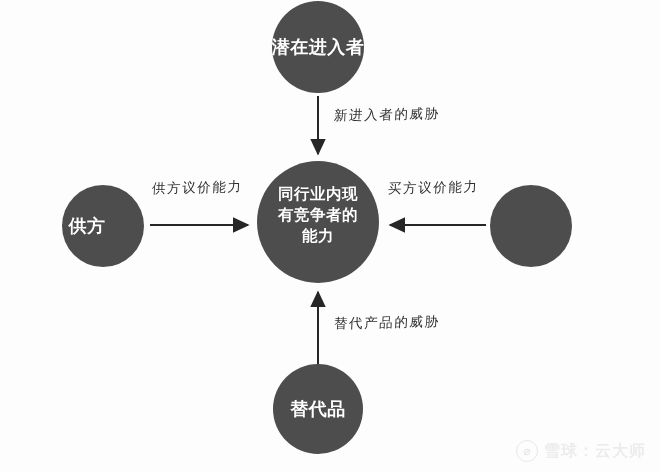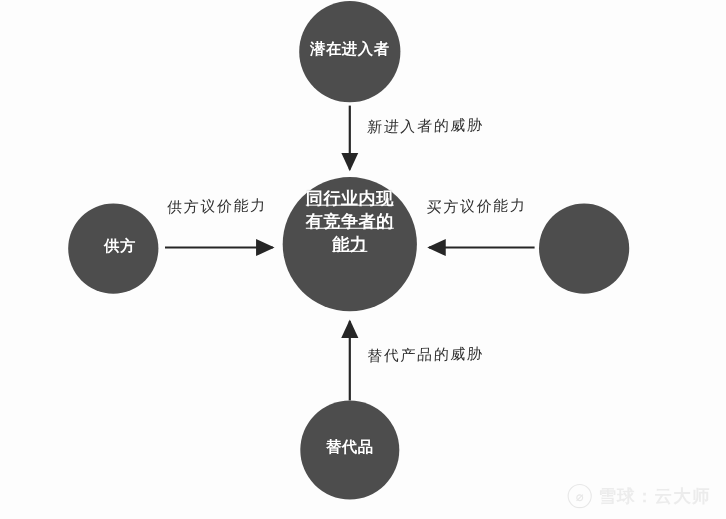--- a/index.html
+++ b/index.html
@@ -35,21 +35,21 @@
     letter-spacing: 0.5px;
     white-space: pre-line;
     pointer-events: none;
     text-shadow: 0 0 1px rgba(0,0,0,0.35);
   }
   .node-label.center {
     font-size: 15.5px;
     line-height: 1.35;
   }
   .node-label.outer {
-    font-size: 14px;
+    font-size: 18px;
     text-align: center;
   }
   .edge-label {
     position: absolute;
     color: #2e2e2e;
     font-size: 13.5px;
     font-family: "DejaVu Sans", "Liberation Sans", sans-serif;
     letter-spacing: 1.6px;
     white-space: nowrap;
     pointer-events: none;
@@ -106,23 +106,23 @@
 
     <line x1="150" y1="225" x2="248" y2="225" stroke="#262626" stroke-width="2" marker-end="url(#arrowhead)"></line>
 
     <line x1="486" y1="225" x2="390" y2="225" stroke="#262626" stroke-width="2" marker-end="url(#arrowhead)"></line>
 
     <line x1="318" y1="364" x2="318" y2="292" stroke="#262626" stroke-width="2" marker-end="url(#arrowhead)"></line>
   </svg>
 
   <div class="node-label outer" style="left:248px; top:36px; width:140px;">潜在进入者</div>
 
-  <div class="node-label outer" style="left:49px; top:215px; width:120px;">供方</div>
+  <div class="node-label outer" style="left:27px; top:215px; width:120px;">供方</div>
 
-  <div class="node-label center" style="left:253px; top:171px; width:130px;text-decoration:underline;">同行业内现
+  <div class="node-label center" style="left:253px; top:184px; width:130px;">同行业内现
 有竞争者的
 能力</div>
 
 
   <div class="node-label outer" style="left:258px; top:398px; width:120px;">替代品</div>
 
   <div class="edge-label" style="left:334px; top:106px;">新进入者的威胁</div>
 
   <div class="edge-label" style="left:152px; top:179px;">供方议价能力</div>
 

